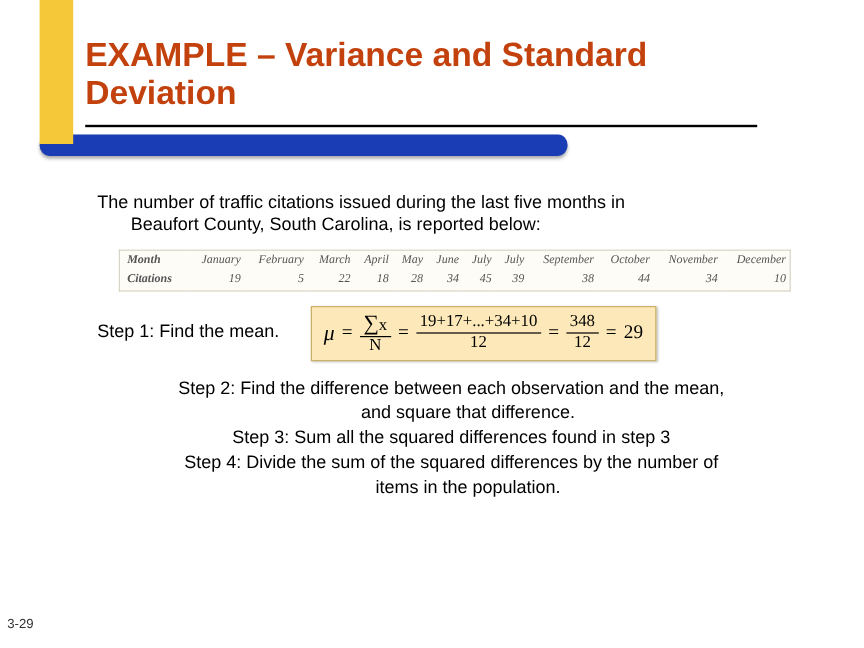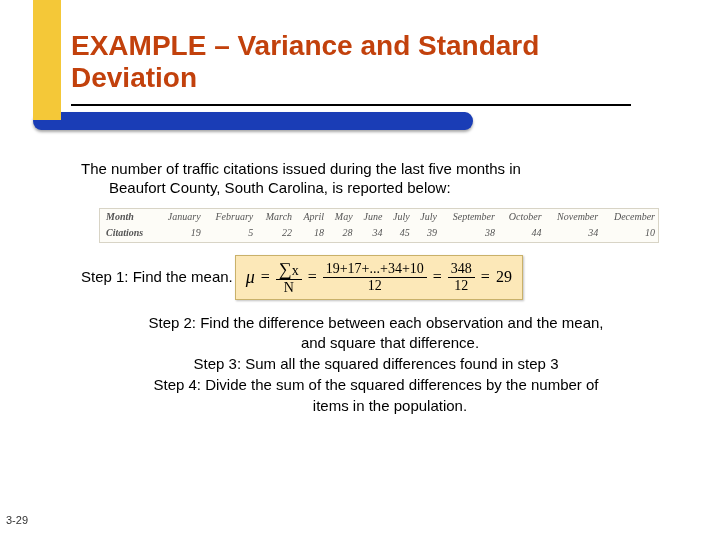--- a/index.html
+++ b/index.html
@@ -95,21 +95,21 @@
     padding-left: 6px;
     width: 48px;
   }
   .data-table tr:first-child td { border-bottom: none; }
   .question {
     margin: 8px 0 14px 0;
   }
   .step-row {
     display: flex;
     align-items: center;
-    gap: 2px;
+    gap: 26px;
     margin-bottom: 14px;
   }
   .formula-box {
     background: #fce8b8;
     border: 1px solid #c9b16a;
     box-shadow: 1px 1px 2px rgba(0,0,0,0.25);
     padding: 4px 10px;
     font-family: 'Times New Roman', serif;
     font-size: 16px;
     display: flex;

